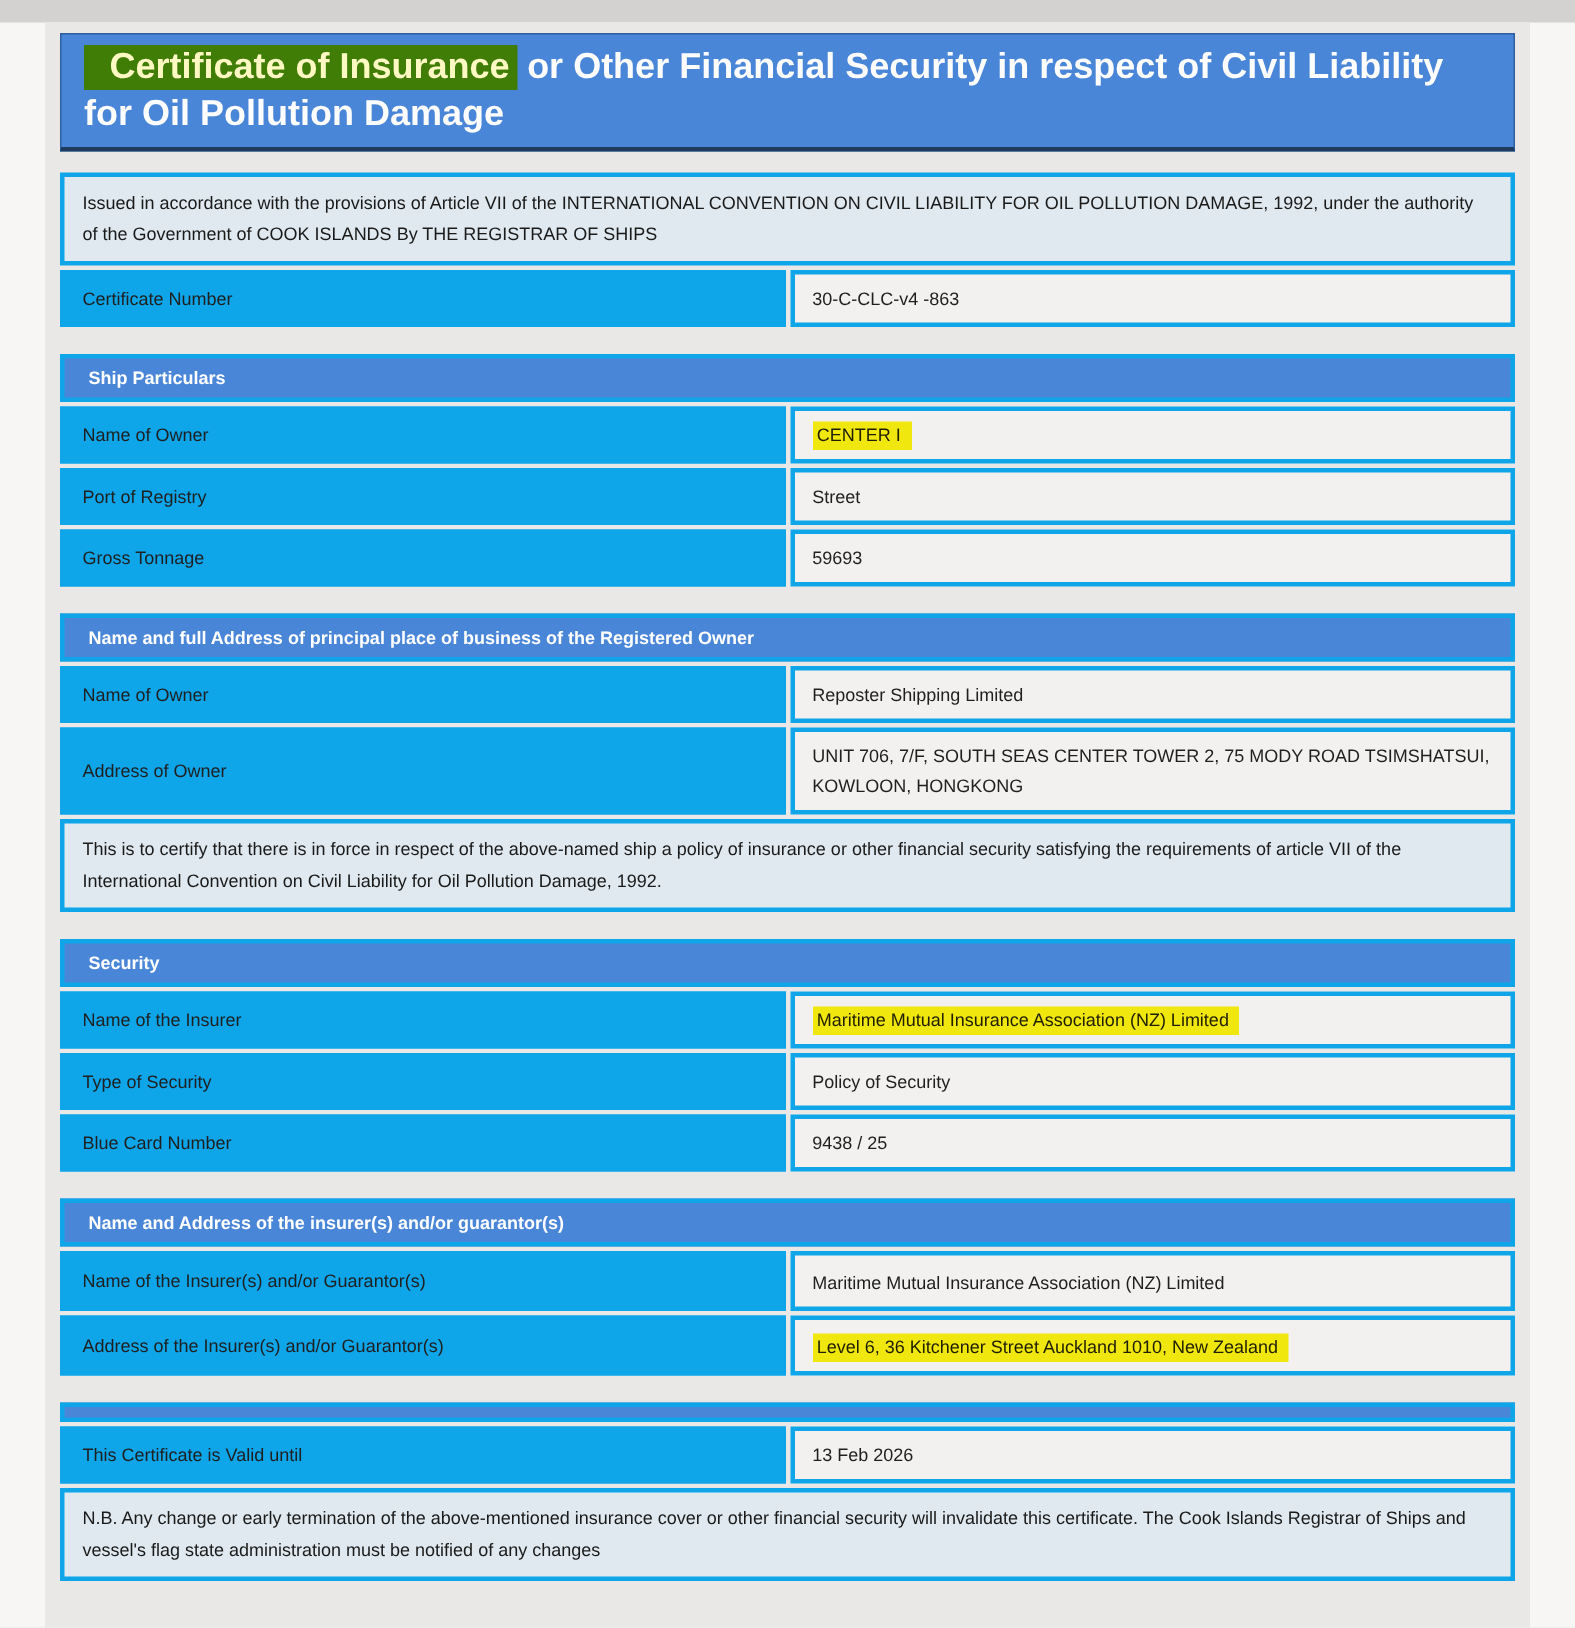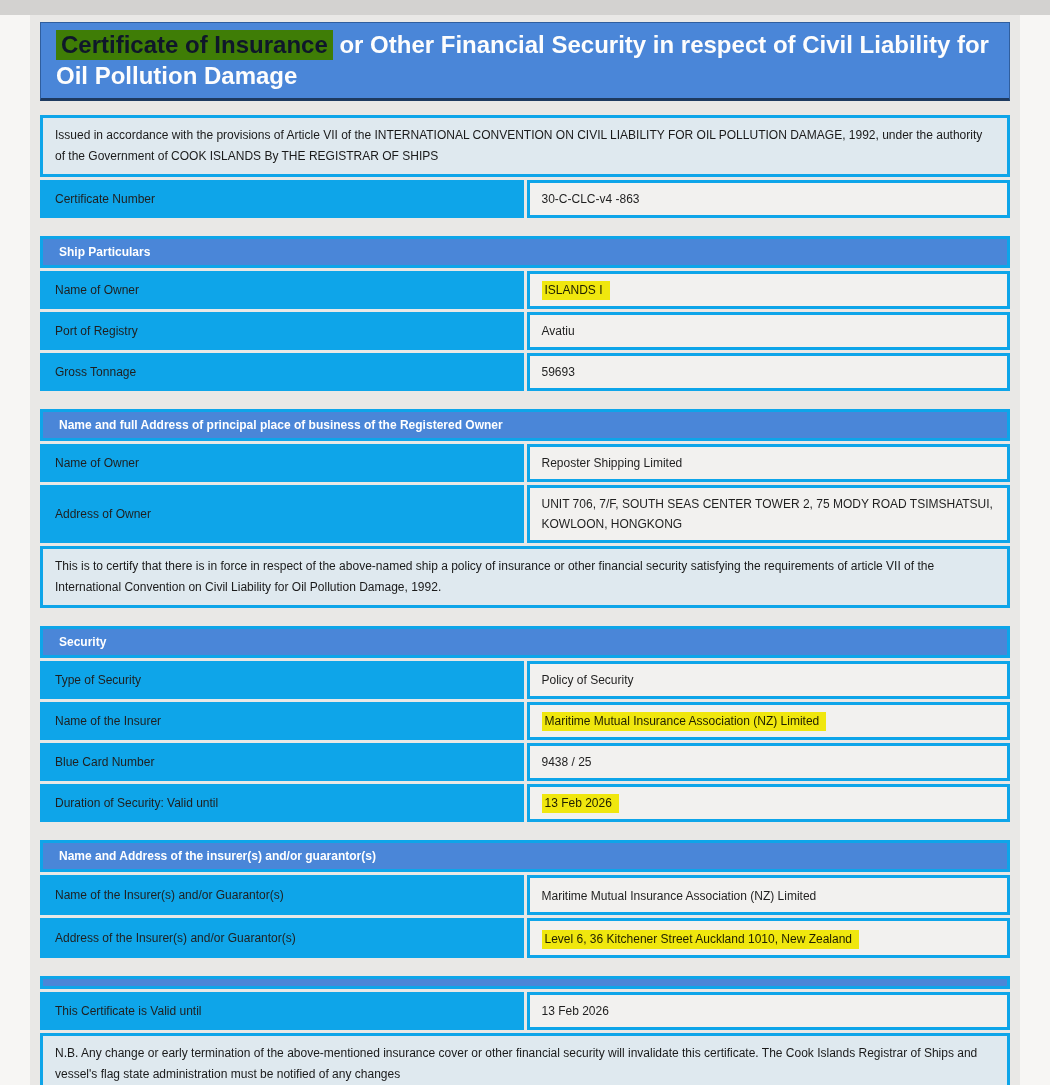--- a/index.html
+++ b/index.html
@@ -22,21 +22,21 @@
   .title-banner{
     background:#4a86d8;
     border:1px solid #2f5e9e;
     border-bottom:3px solid #1e3a5f;
     color:#fdfdfd;
     font-size:24px;font-weight:bold;line-height:31px;
     padding:6px 15px 7px 15px;
     margin-bottom:11px;
   }
   .hl-green{
-    background:#3f7d06;color:#0f172a;padding:1px 5px 2px 5px;
+    background:#3f7d06;color:#fef9c3;padding:1px 5px 2px 17px;
   }
   
   table.sec{
     width:calc(100% + 6px);
     margin:0 -3px 12px -3px;
     border-collapse:separate;border-spacing:3px;
     table-layout:fixed;
   }
   table.sec td, table.sec th{
     border:3px solid #0ea5e9;
@@ -94,25 +94,25 @@
   </tbody>
     </table>
 
   <table class="sec">
     <tbody>
         <tr>
           <th class="bar" colspan="2">Ship Particulars</th>
         </tr>
     <tr>
       <td class="label">Name of Owner</td>
-      <td class="value"><span class="hl-yellow">ISLANDS I</span></td>
+      <td class="value"><span class="hl-yellow">CENTER I</span></td>
     </tr>
     <tr>
       <td class="label">Port of Registry</td>
-      <td class="value">Avatiu</td>
+      <td class="value">Street</td>
     </tr>
     <tr>
       <td class="label">Gross Tonnage</td>
       <td class="value">59693</td>
     </tr>
   </tbody>
     </table>
 
   <table class="sec">
     <tbody>
@@ -132,34 +132,30 @@
     </tr>
   </tbody>
     </table>
 
   <table class="sec">
     <tbody>
         <tr>
           <th class="bar" colspan="2">Security</th>
         </tr>
     <tr>
+      <td class="label">Name of the Insurer</td>
+      <td class="value"><span class="hl-yellow">Maritime Mutual Insurance Association (NZ) Limited</span></td>
+    </tr>
+    <tr>
       <td class="label">Type of Security</td>
       <td class="value">Policy of Security</td>
     </tr>
     <tr>
-      <td class="label">Name of the Insurer</td>
-      <td class="value"><span class="hl-yellow">Maritime Mutual Insurance Association (NZ) Limited</span></td>
-    </tr>
-    <tr>
       <td class="label">Blue Card Number</td>
       <td class="value">9438 / 25</td>
-    </tr>
-    <tr>
-      <td class="label">Duration of Security: Valid until</td>
-      <td class="value"><span class="hl-yellow">13 Feb 2026</span></td>
     </tr>
   </tbody>
     </table>
 
   <table class="sec">
     <tbody>
         <tr>
           <th class="bar" colspan="2">Name and Address of the insurer(s) and/or guarantor(s)</th>
         </tr>
     <tr>

